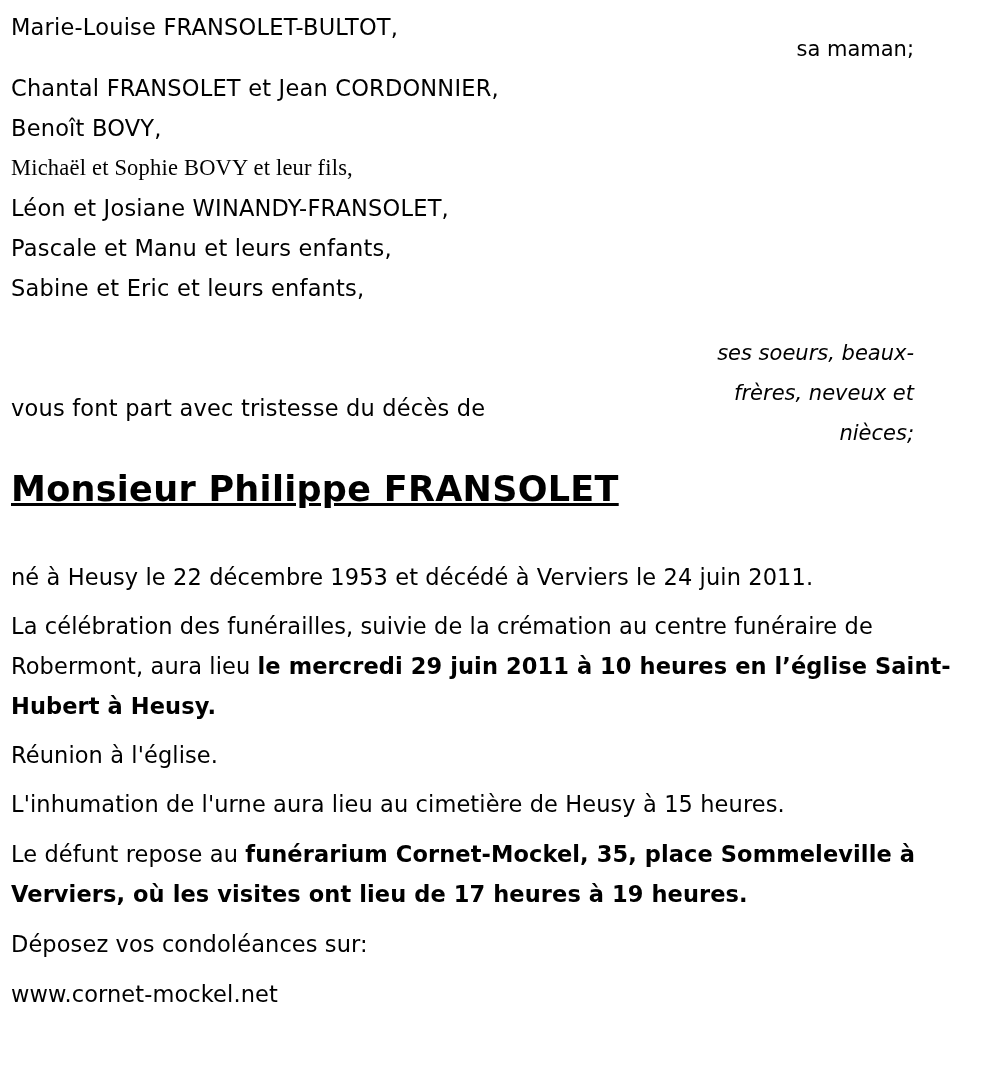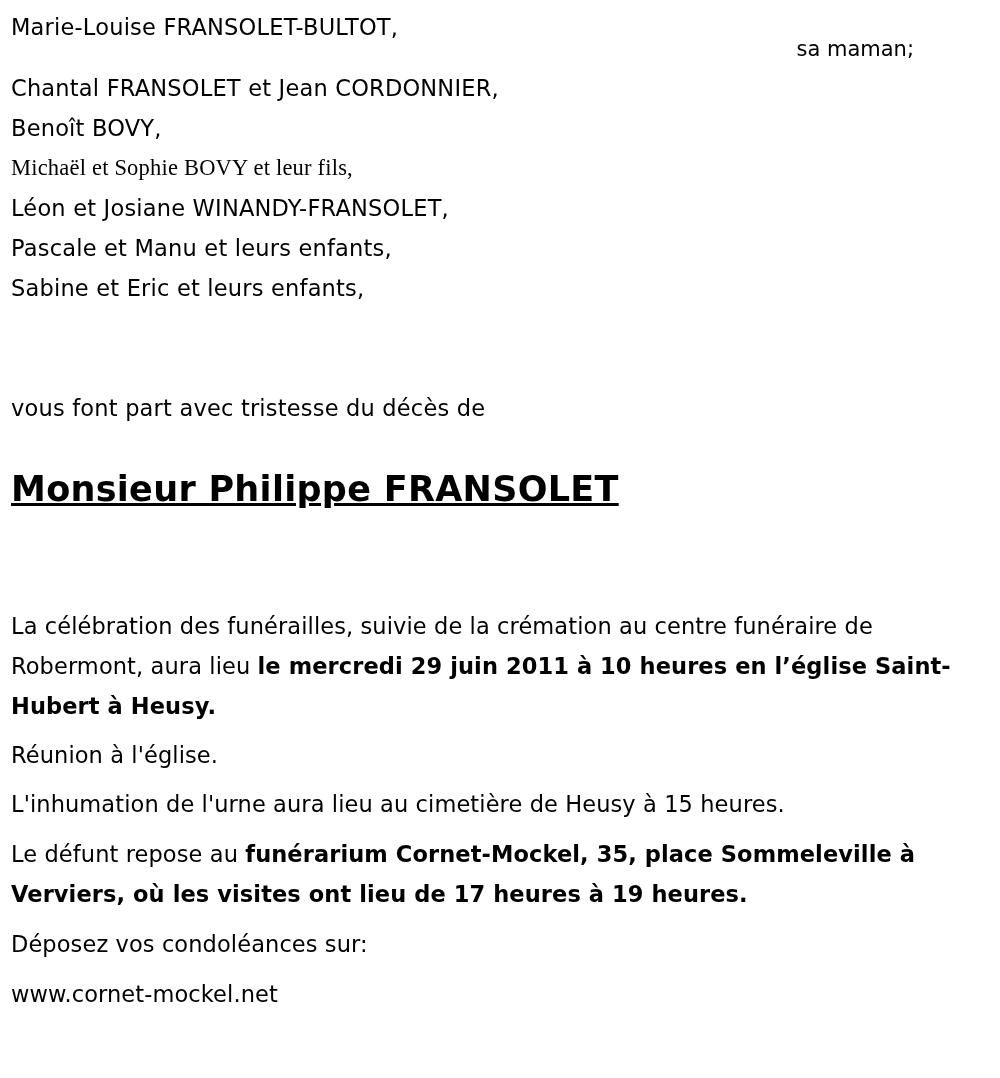--- a/index.html
+++ b/index.html
@@ -74,25 +74,31 @@
   <div class="line" style="top:12px;">Marie-Louise FRANSOLET-BULTOT,</div>
   <div class="rel" style="top:29px;">sa maman;</div>
 
   <div class="line" style="top:73px;">Chantal FRANSOLET et Jean CORDONNIER,</div>
   <div class="line" style="top:113px;">Benoît BOVY,</div>
   <div class="line" style="top:153px;font-family:Liberation Serif, serif;">Michaël et Sophie BOVY et leur fils,</div>
   <div class="line" style="top:193px;">Léon et Josiane WINANDY-FRANSOLET,</div>
   <div class="line" style="top:233px;">Pascale et Manu et leurs enfants,</div>
   <div class="line" style="top:273px;">Sabine et Eric et leurs enfants,</div>
 
+  <div class="rel-multi" style="top:333px;">
+    <span>ses soeurs, beaux-</span>
+    <span>frères, neveux et</span>
+    <span>nièces;</span>
+  </div>
 
   <div class="line" style="top:393px;">vous font part avec tristesse du décès de</div>
 
   <div class="heading">Monsieur Philippe FRANSOLET</div>
 
+  <div class="para" style="top:557px;">né à Heusy le 22 décembre 1953 et décédé à Verviers le 24 juin 2011.</div>
 
   <div class="para" style="top:606px;">
     <span>La célébration des funérailles, suivie de la crémation au centre funéraire de Robermont, aura lieu </span><b>le mercredi 29 juin 2011 à 10 heures en l’église Saint-Hubert à Heusy.</b>
   </div>
 
   <div class="para" style="top:735px;">Réunion à l'église.</div>
 
   <div class="para" style="top:784px;">L'inhumation de l'urne aura lieu au cimetière de Heusy à 15 heures.</div>
 
   <div class="para" style="top:834px;">

